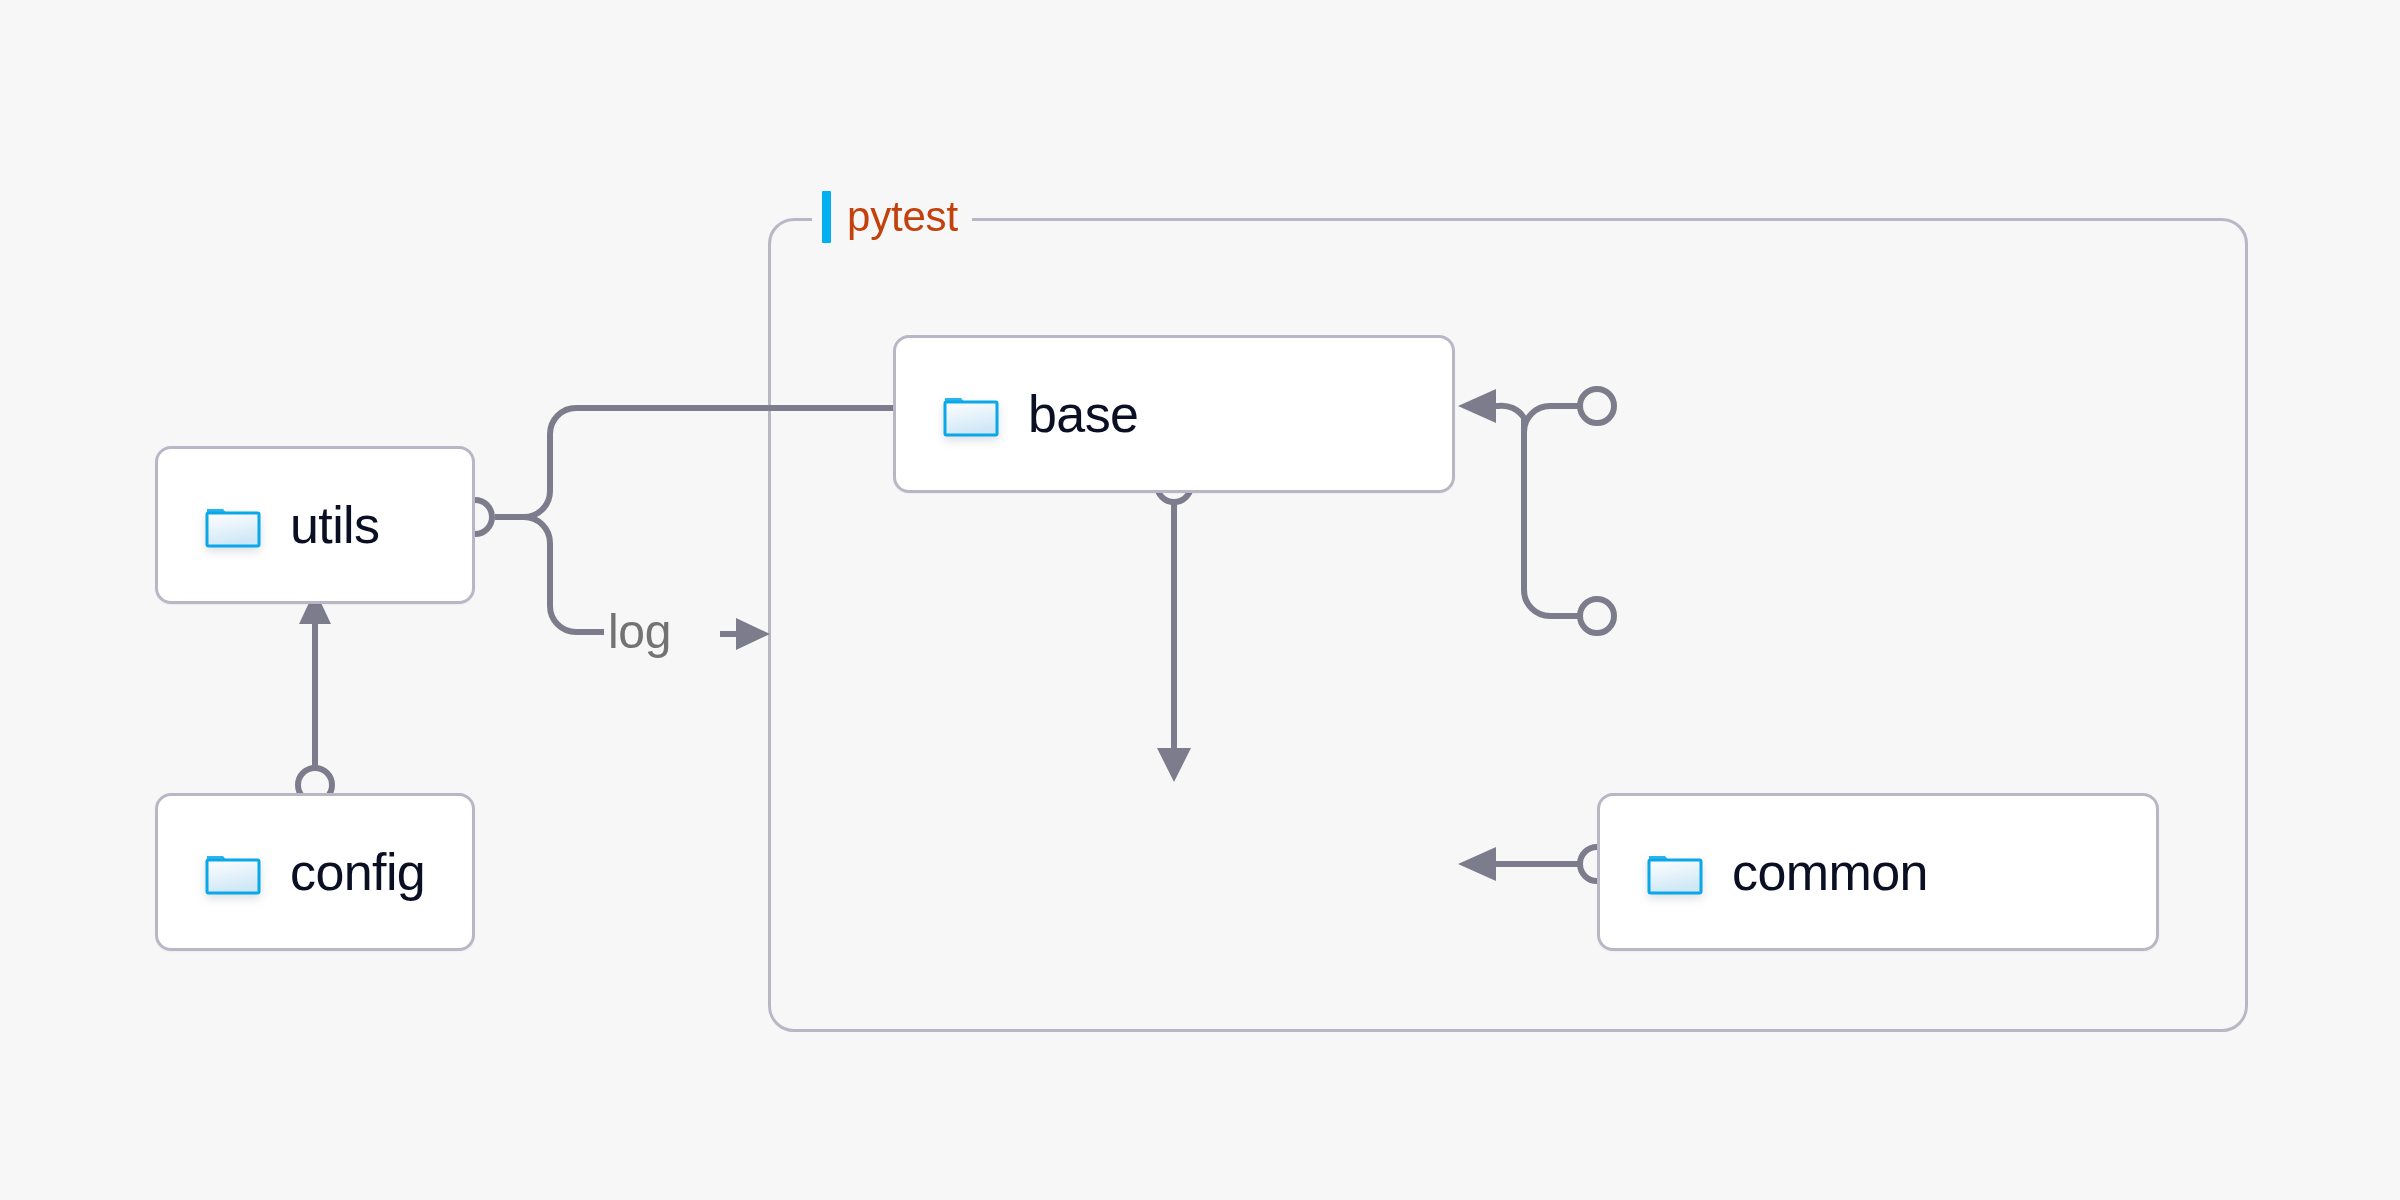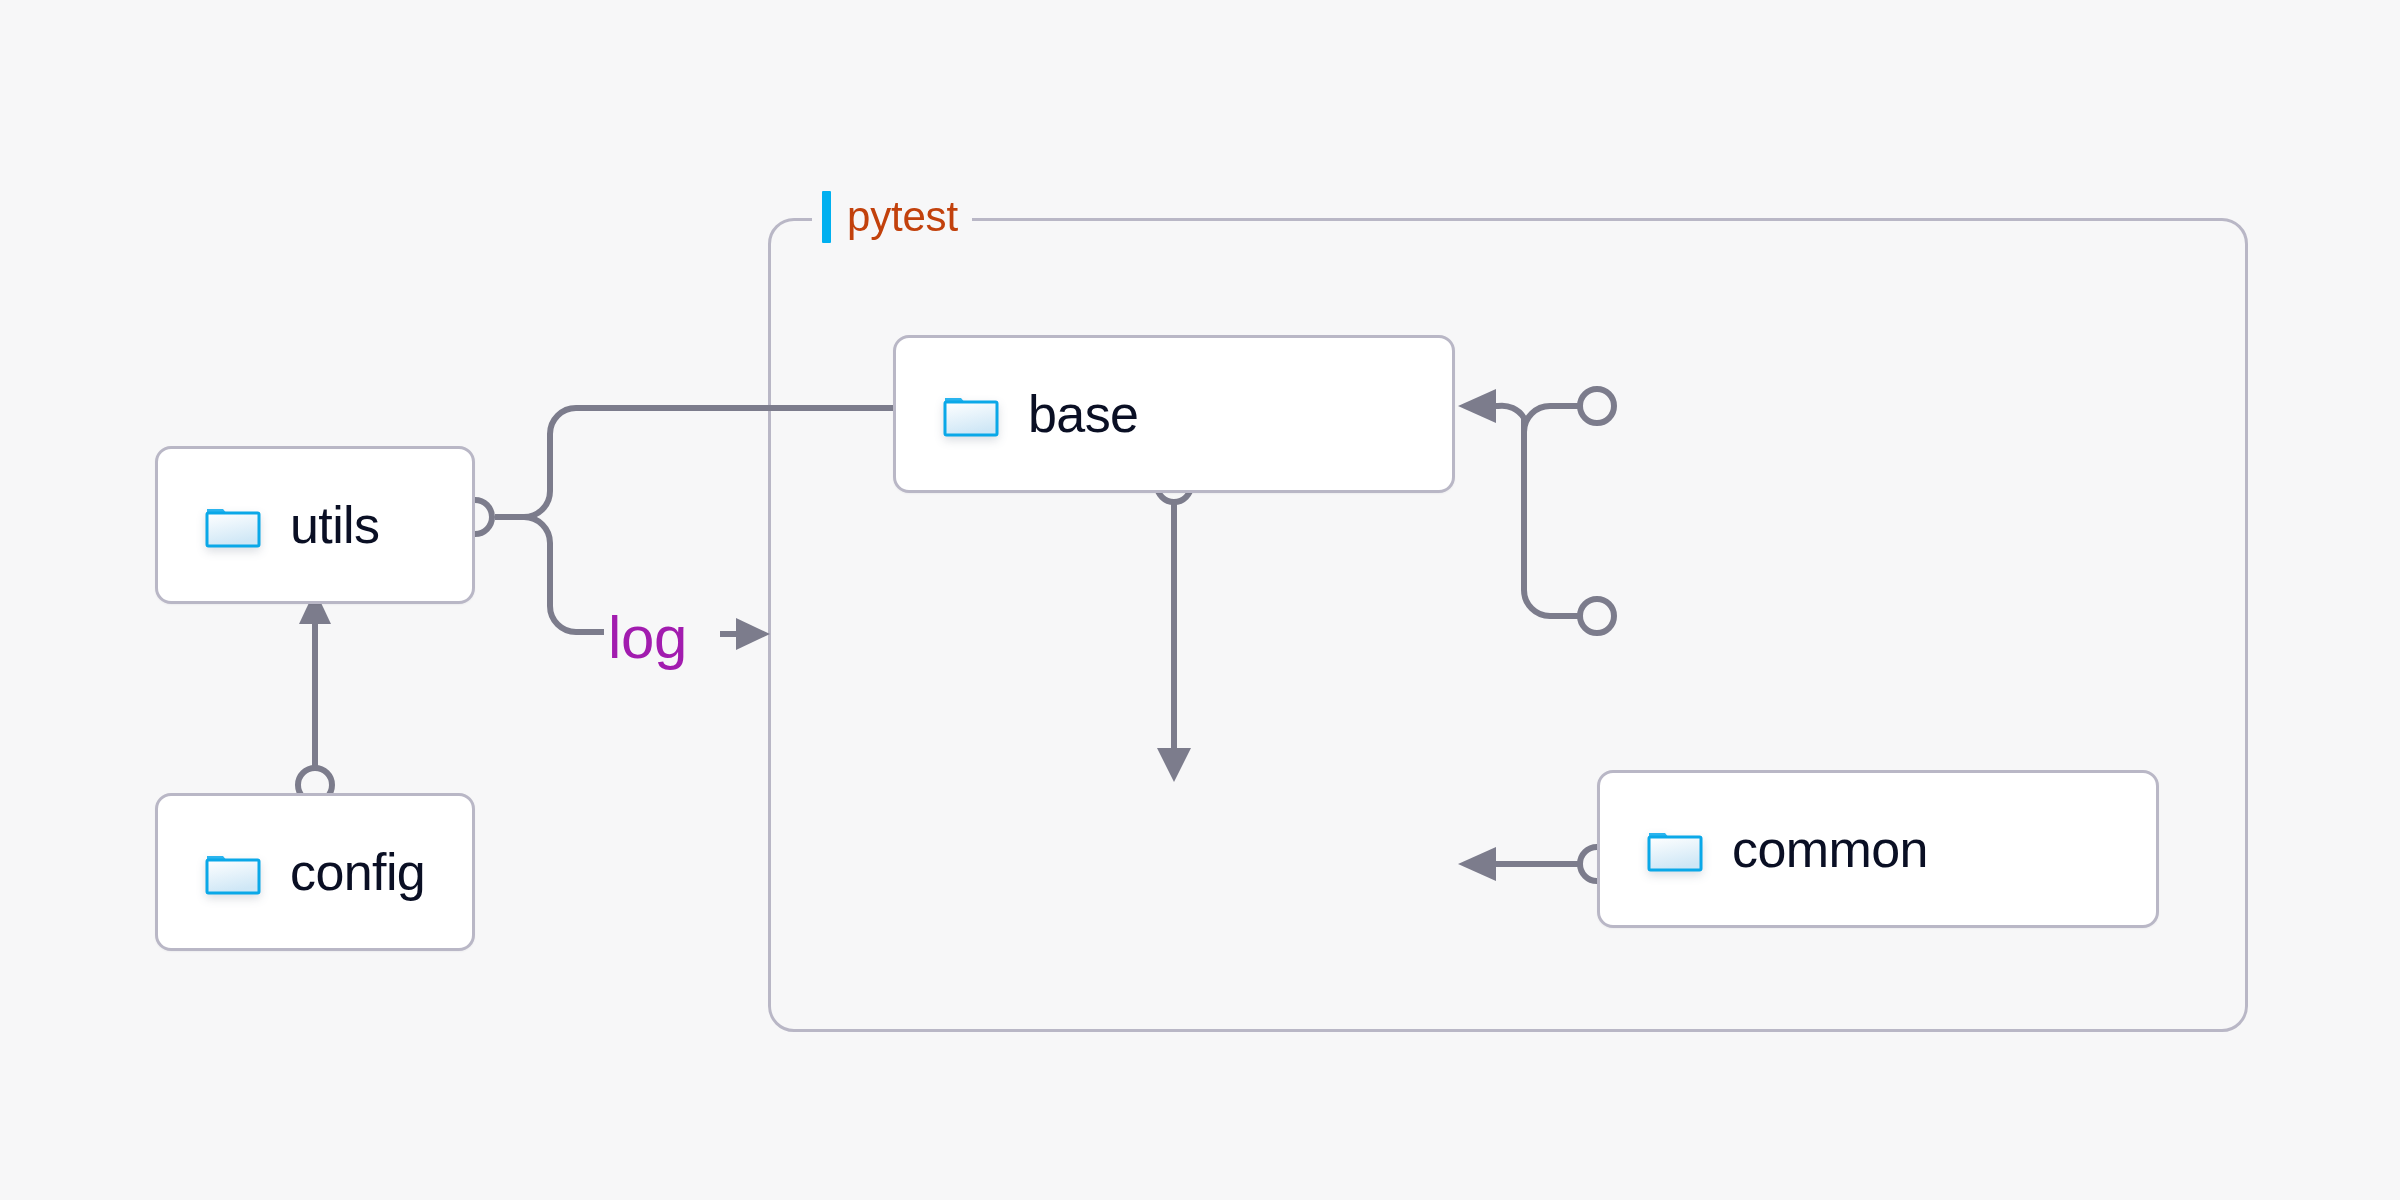--- a/index.html
+++ b/index.html
@@ -100,22 +100,22 @@
   .edge-dot {
     fill: #f7f7f8;
     stroke: #7c7c8c;
     stroke-width: 6;
   }
   .edge-head {
     fill: #7c7c8c;
   }
   .edge-label {
     position: absolute;
-    font-size: 60px;
-    color: #a21caf;
+    font-size: 48px;
+    color: #737373;
     letter-spacing: -0.3px;
     white-space: nowrap;
     line-height: 1;
   }
 </style>
 </head>
 <body>
 
 <div id="stage">
 
@@ -206,21 +206,21 @@
         <path d="M3 8 h16 l5 6 h31 v4 H3 Z" fill="#2ab4ee"></path>
         <rect x="3" y="12" width="52" height="33" rx="1.5" fill="url(#fg1)" stroke="#0aa8e8" stroke-width="3"></rect>
       </svg>
       <span class="node-label">base</span>
     </div>
   </div>
 
 
 
 
-  <div class="node" style="left:1597px; top:762px; width:562px; height:158px;">
+  <div class="node" style="left:1597px; top:785px; width:562px; height:158px;">
     <div class="node-inner">
       <svg class="folder-icon" viewBox="0 0 58 48">
         <path d="M3 8 h16 l5 6 h31 v4 H3 Z" fill="#2ab4ee"></path>
         <rect x="3" y="12" width="52" height="33" rx="1.5" fill="url(#fg1)" stroke="#0aa8e8" stroke-width="3"></rect>
       </svg>
       <span class="node-label">common</span>
     </div>
   </div>
 
 </div>

